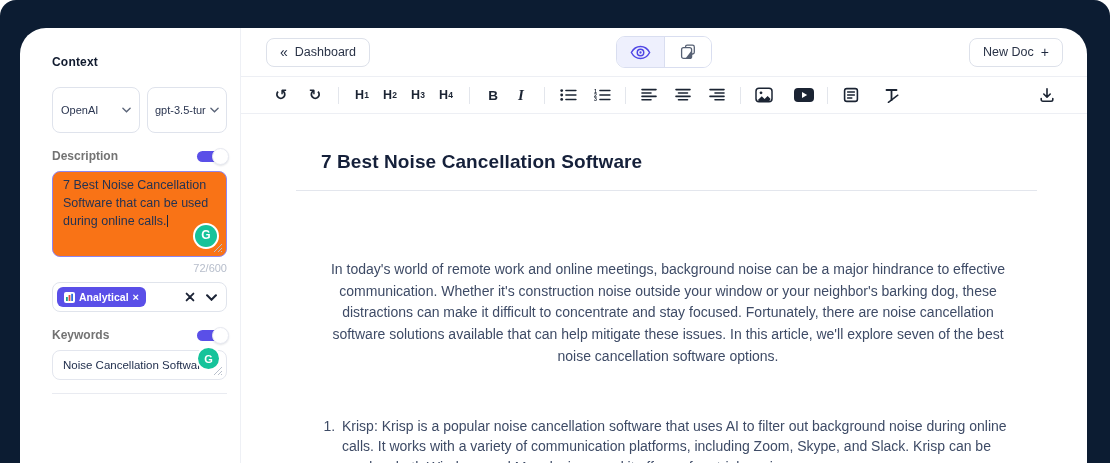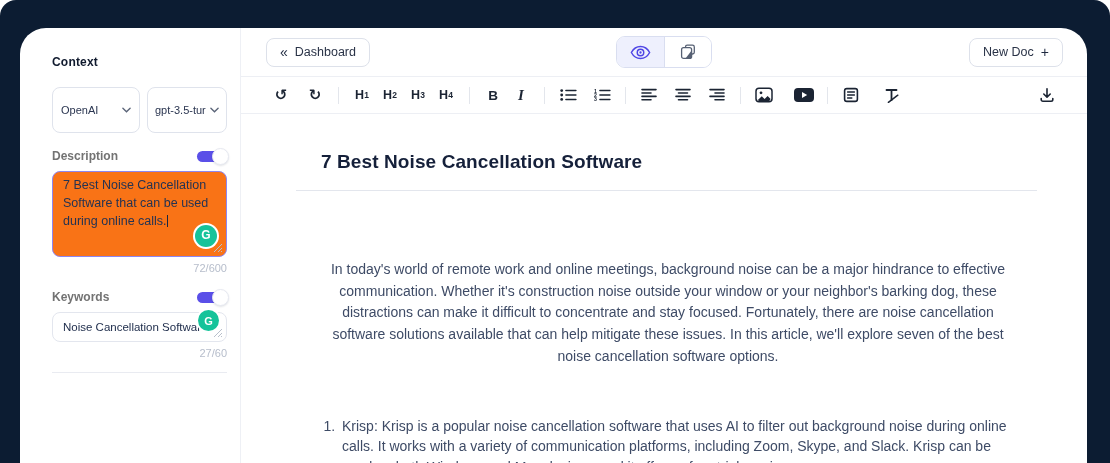--- a/index.html
+++ b/index.html
@@ -102,35 +102,54 @@
       </div>
       <div class="textarea">
         <span>7 Best Noise Cancellation Software that can be used during online calls.</span><span class="caret"></span>
         <span class="grammarly">G</span>
         <svg class="resize-handle" width="10" height="10" viewBox="0 0 10 10">
             <path d="M9 1L1 9M9 5L5 9M9 8l-1 1" stroke="#b9c0cc" stroke-width="1" fill="none"></path>
           </svg>
       </div>
       <div class="counter">72/600</div>
 
+      <div class="tone-select">
+        <span class="chip">
+          <svg width="11" height="11" viewBox="0 0 11 11">
+              <rect x="0" y="0" width="11" height="11" rx="2" fill="#fff"></rect>
+              <rect x="2" y="5" width="1.8" height="4" fill="#16a085"></rect>
+              <rect x="4.6" y="3" width="1.8" height="6" fill="#e74c3c"></rect>
+              <rect x="7.2" y="1.8" width="1.8" height="7.2" fill="#2e6fe0"></rect>
+            </svg>
+          <span>Analytical</span>
+          <span class="x">×</span>
+        </span>
+        <span class="tone-actions">
+          <svg width="10" height="10" viewBox="0 0 10 10">
+              <path d="M1.6 1.6l6.8 6.8M8.4 1.6L1.6 8.4" stroke="currentColor" stroke-width="1.9" stroke-linecap="round"></path>
+            </svg>
+          <svg width="11" height="7" viewBox="0 0 10 6">
+              <path d="M1 1l4 4 4-4" fill="none" stroke="currentColor" stroke-width="1.9" stroke-linecap="round"></path>
+            </svg>
+        </span>
+      </div>
 
       <div class="field-head">
         <span class="field-label">Keywords</span>
         <span class="toggle">
             <i class="knob"></i>
           </span>
       </div>
       <div class="kw-input">
         <span>Noise Cancellation Software</span>
         <span class="grammarly">G</span>
         <svg class="resize-handle" width="10" height="10" viewBox="0 0 10 10">
             <path d="M9 1L1 9M9 5L5 9M9 8l-1 1" stroke="#b9c0cc" stroke-width="1" fill="none"></path>
           </svg>
       </div>
-      <div class="counter">27/60</div>
 
       <hr class="sb-divider">
 
 
     </aside>
 
     <main class="editor">
 
       <div class="topbar">
         <button class="btn">

